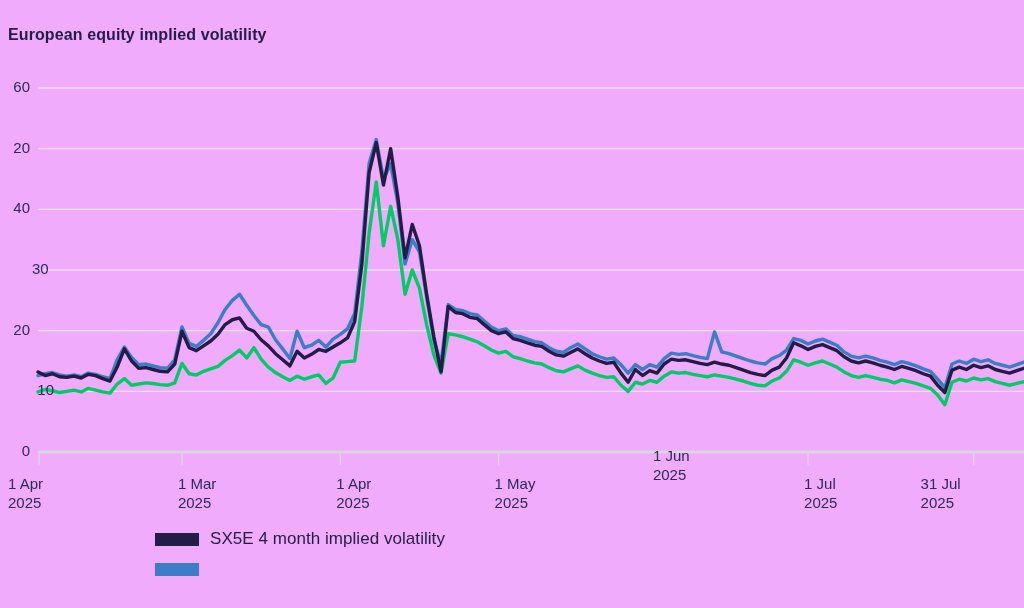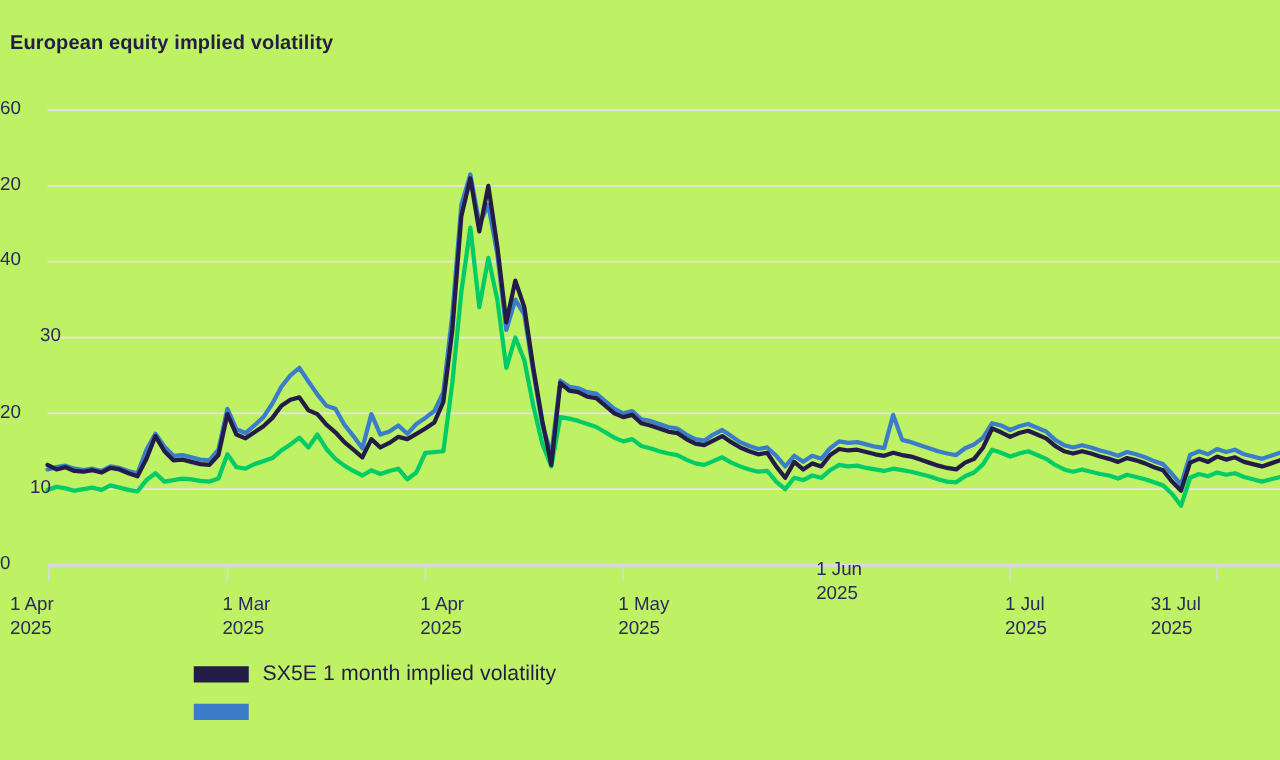--- a/index.html
+++ b/index.html
@@ -6,42 +6,42 @@
   html, body {
     margin: 0; padding: 0;
     width: 1024px; height: 608px;
     background: #ffffff;
     font-family: "Liberation Sans", sans-serif;
     overflow: hidden;
   }
   #root {
     position: relative;
     width: 1024px; height: 608px;
-    background: #bef264;
+    background: #f0abfc;
   }
   #chart-title {
     position: absolute;
     left: 8px; top: 26px;
     font-size: 16px;
     font-weight: bold;
     color: #221c46;
     letter-spacing: 0.1px;
     white-space: nowrap;
   }
   #plot-area {
     position: absolute;
     left: 0; top: 70px;
     width: 1024px; height: 400px;
   }
   #plot-svg { display: block; }
   .ytick-label {
     position: absolute;
     font-size: 15px;
     color: #2c2a5a;
-    text-align: left;
+    text-align: right;
     width: 30px;
     white-space: nowrap;
   }
   .xtick-label {
     position: absolute;
     font-size: 15px;
     color: #2c2a5a;
     white-space: nowrap;
     line-height: 19px;
   }
@@ -144,21 +144,21 @@
       <div class="xtick-label" style="left: 920.62px; top: 474px;">
         <div>31 Jul</div>
         <div>2025</div>
       </div>
     </div>
 
   <div id="legend">
     <div class="legend-row">
       <div class="legend-item">
         <span class="legend-swatch" id="sw0" style="background: rgb(34, 28, 70);"></span>
-        <span class="legend-text">SX5E 1 month implied volatility</span>
+        <span class="legend-text">SX5E 4 month implied volatility</span>
       </div>
       <div class="legend-gap"></div>
     </div>
     <div class="legend-row">
       <div class="legend-item">
         <span class="legend-swatch" id="sw2" style="background: rgb(59, 125, 200);"></span>
       </div>
     </div>
   </div>
 

